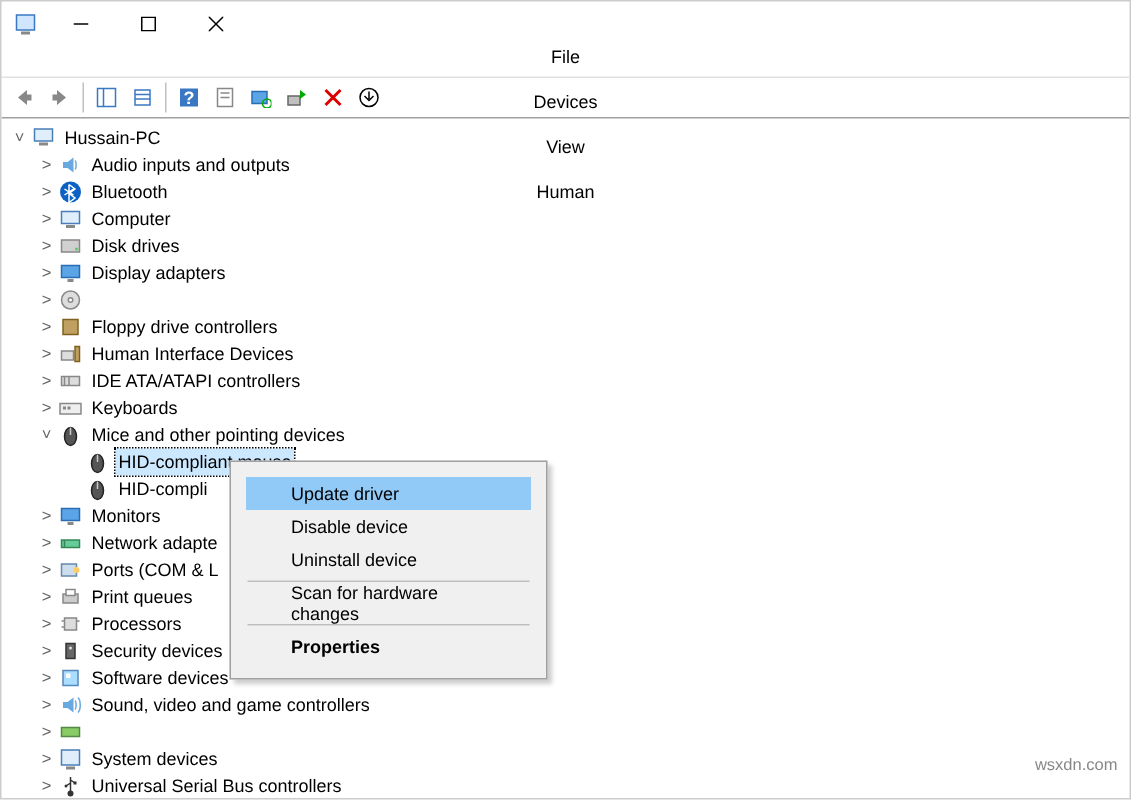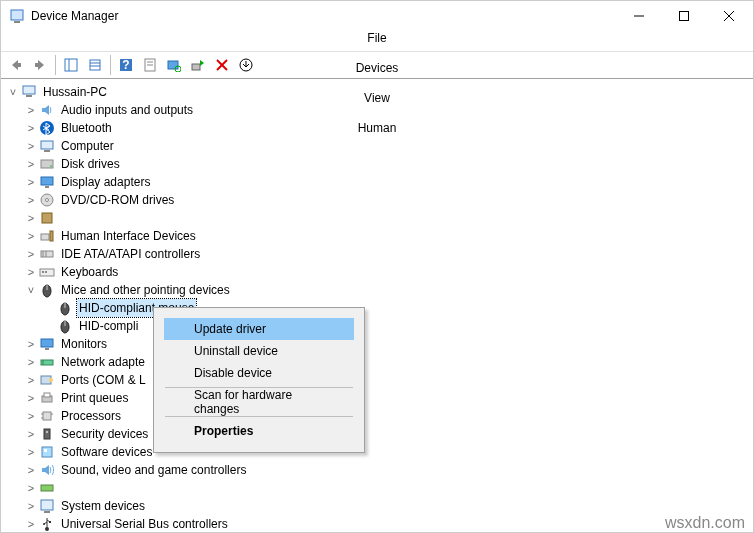--- a/index.html
+++ b/index.html
@@ -18,33 +18,32 @@
 .tree{padding:4px 2px;line-height:18px;user-select:none;}
 .row{display:flex;align-items:center;height:18px;white-space:nowrap;}
 .tw{width:16px;height:16px;display:flex;align-items:center;justify-content:center;color:#666;font-size:11px;}
 .ico16{width:16px;height:16px;margin-right:4px;display:flex;align-items:center;justify-content:center;}
 .lbl{padding:0 2px;}
 .sel{background:#cce8ff;outline:1px dotted #000;}
 .ctx{position:absolute;left:152px;top:306px;width:212px;background:#f0f0f0;border:1px solid #a0a0a0;box-shadow:3px 3px 3px rgba(0,0,0,.2);padding:10px;}
 .ctx .item{height:22px;display:flex;align-items:center;padding:0 20px 0 30px;}
 .ctx .item.hover{background:#91c9f7;}
 .ctx .sep{height:1px;background:#bfbfbf;margin:3px 1px;}
-.watermark{position:absolute;right:8px;bottom:0;font-size:16px;color:#888;}
+.watermark{position:absolute;right:8px;bottom:16px;font-size:11px;color:#888;}
 </style>
 </head>
 <body>
 
 <div class="titlebar">
   <span class="ico">
       <svg viewBox="0 0 16 16">
         <rect x="2" y="2" width="12" height="10" fill="#d0e6ff" stroke="#3a78c4"></rect>
         <rect x="5" y="13" width="6" height="2" fill="#888"></rect>
       </svg>
     </span>
-  <span class="title">Device Manager</span>
   <div class="winbtns">
     <div class="winbtn">
         <svg viewBox="0 0 10 10">
           <line x1="0" y1="5" x2="10" y2="5" stroke="#000" stroke-width="1"></line>
         </svg>
       </div>
     <div class="winbtn">
         <svg viewBox="0 0 10 10">
           <rect x="0.5" y="0.5" width="9" height="9" fill="none" stroke="#000" stroke-width="1"></rect>
         </svg>
@@ -194,29 +193,29 @@
         <span class="lbl">Display adapters</span>
       </div>
       <div class="row" style="padding-left:20px">
         <span class="tw">&gt;</span>
         <span class="ico16">
           <svg viewBox="0 0 16 16">
             <circle cx="8" cy="8" r="6" fill="#ddd" stroke="#888"></circle>
             <circle cx="8" cy="8" r="1.5" fill="#fff" stroke="#888"></circle>
           </svg>
         </span>
-        <span class="lbl">DVD/CD-ROM drives</span>
       </div>
       <div class="row" style="padding-left:20px">
         <span class="tw">&gt;</span>
         <span class="ico16">
           <svg viewBox="0 0 16 16">
             <rect x="3" y="3" width="10" height="10" fill="#c0a060" stroke="#806020"></rect>
           </svg>
         </span>
+        <span class="lbl">Floppy drive controllers</span>
       </div>
       <div class="row" style="padding-left:20px">
         <span class="tw">&gt;</span>
         <span class="ico16">
           <svg viewBox="0 0 16 16">
             <rect x="2" y="6" width="8" height="6" fill="#ddd" stroke="#888"></rect>
             <rect x="11" y="3" width="3" height="10" fill="#c0a060" stroke="#806020"></rect>
           </svg>
         </span>
         <span class="lbl">Human Interface Devices</span>
@@ -387,24 +386,24 @@
       </div>
     </div>
 
 </div>
 
 <div class="ctx">
   <div class="item hover">
       <span>Update driver</span>
     </div>
   <div class="item">
+      <span>Disable device</span>
+    </div>
+  <div class="item">
       <span>Uninstall device</span>
-    </div>
-  <div class="item">
-      <span>Disable device</span>
     </div>
   <div class="sep"></div>
   <div class="item">
       <span>Scan for hardware changes</span>
     </div>
   <div class="sep"></div>
   <div class="item">
       <b>Properties</b>
     </div>
 </div>

